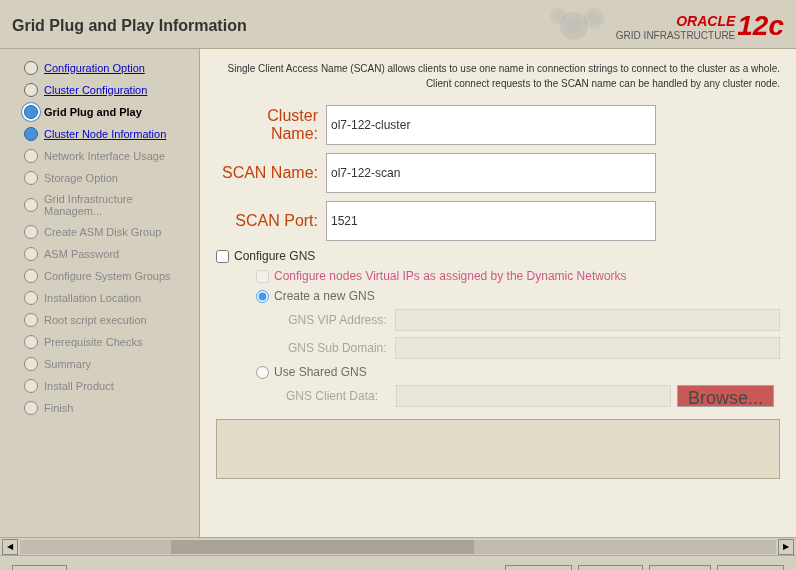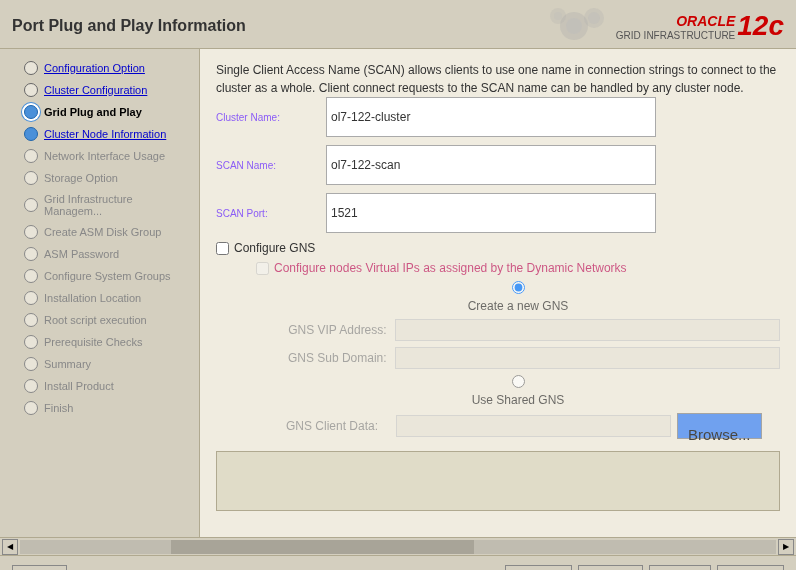--- a/index.html
+++ b/index.html
@@ -111,37 +111,39 @@
     }
 
     
     .content-area {
       flex: 1;
       background: #f0ece0;
       padding: 12px 16px;
       overflow-y: auto;
     }
     .description-text {
-      font-size: 12px;
+      font-size: 10px;
       color: #333;
       line-height: 1.5;
+      margin-bottom: 14px;
+      text-align: right;
     }
 
     
     .form-row {
       display: flex;
       align-items: center;
       margin-bottom: 8px;
     }
     .form-label {
       width: 110px;
-      text-align: left;
+      text-align: right;
       padding-right: 8px;
-      font-size: 10px;
-      color: #8b5cf6;
+      font-size: 16px;
+      color: #c2410c;
     }
     .form-input {
       width: 330px;
       height: 40px;
       border: 1px solid #aaa;
       background: #fff;
       padding: 2px 4px;
       font-size: 12px;
       color: #333;
     }
@@ -163,25 +165,24 @@
     .checkbox-label {
       font-size: 12px;
       color: #333;
     }
     .gns-options {
       margin-left: 20px;
       opacity: 0.7;
     }
     .radio-row {
       display: flex;
-      align-items: center;
+      align-items: flex-end;
       gap: 5px;
       margin-bottom: 6px;
       margin-left: 20px;
-      flex-direction: column;
     }
     .radio-row input[type="radio"] {
       width: 13px;
       height: 13px;
     }
     .radio-label {
       font-size: 12px;
       color: #333;
     }
     .gns-field-row {
@@ -221,25 +222,25 @@
     .shared-gns-input {
       width: 275px;
       height: 22px;
       border: 1px solid #ccc;
       background: #e8e4d8;
       padding: 2px 4px;
       font-size: 12px;
     }
     .browse-btn {
       margin-left: 6px;
-      padding: 12px 10px;
+      padding: 2px 10px;
       height: 22px;
-      background: #3b82f6;
+      background: #b91c1c;
       border: 1px solid #888;
-      font-size: 15px;
+      font-size: 18px;
       cursor: pointer;
     }
 
     
     .bottom-area {
       margin-top: 12px;
       background: #e0dcc8;
       border: 1px solid #b0a990;
       height: 60px;
     }
@@ -309,21 +310,21 @@
       left: 20%;
       width: 40%;
       height: 100%;
       background: #a8a498;
     }
   </style>
 </head>
 <body>
 
 <div class="header">
-  <div class="header-title">Port Plug and Play Information</div>
+  <div class="header-title">Grid Plug and Play Information</div>
   <div class="header-logo">
     <div style="display:flex; flex-direction:column; align-items:flex-end; margin-right:4px;">
 
       <svg width="60" height="36" viewBox="0 0 60 36">
         <circle cx="30" cy="18" r="14" fill="#aaa" opacity="0.3"></circle>
         <circle cx="30" cy="18" r="8" fill="#bbb" opacity="0.4"></circle>
         <circle cx="50" cy="10" r="10" fill="#aaa" opacity="0.25"></circle>
         <circle cx="50" cy="10" r="6" fill="#bbb" opacity="0.3"></circle>
         <circle cx="14" cy="8" r="8" fill="#aaa" opacity="0.2"></circle>
         <circle cx="14" cy="8" r="4" fill="#bbb" opacity="0.25"></circle>

